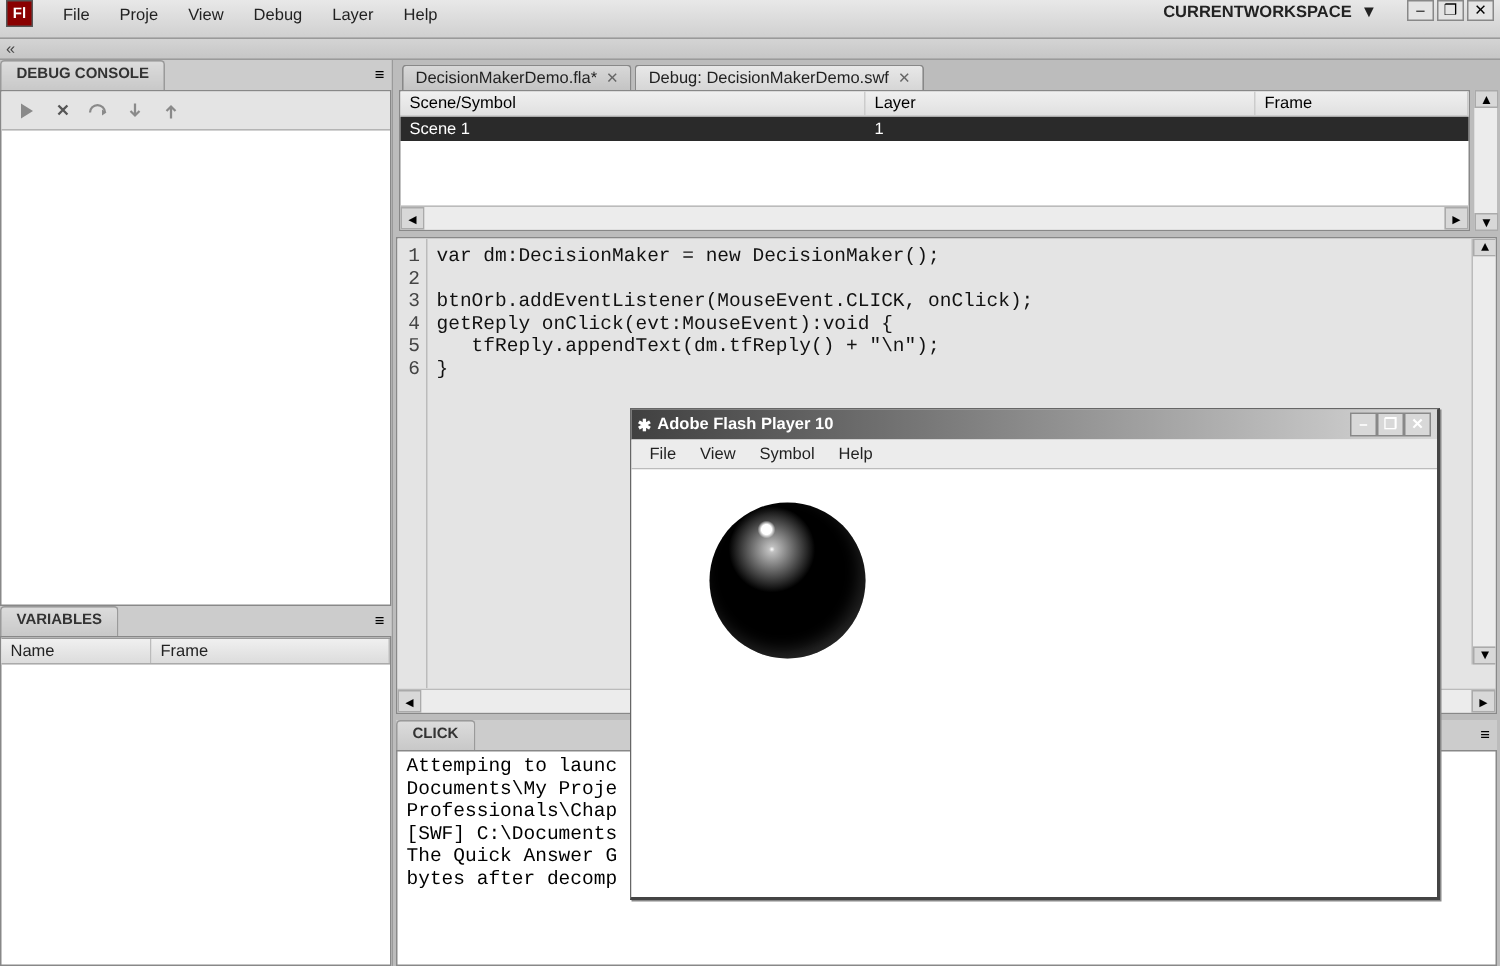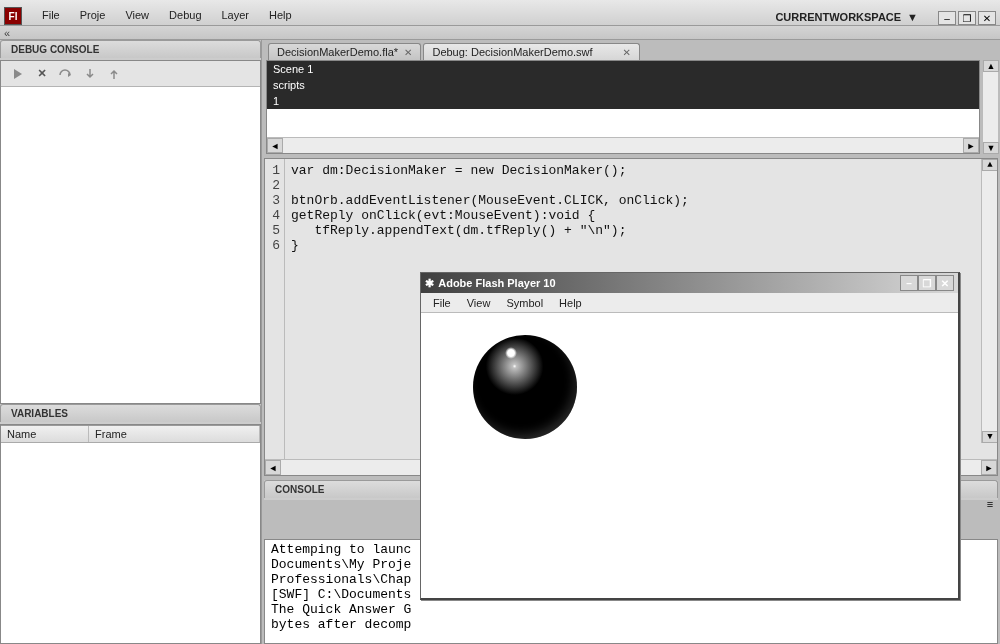--- a/index.html
+++ b/index.html
@@ -10,21 +10,21 @@
   width: 1000px;
   height: 644px;
   overflow: hidden;
   position: relative;
 }
 .menubar {
   height: 26px;
   background: linear-gradient(#e8e8e8, #d0d0d0);
   border-bottom: 1px solid #9a9a9a;
   display: flex;
-  align-items: flex-end;
+  align-items: flex-start;
   padding: 0 4px;
 }
 .app-icon {
   width: 18px; height: 18px;
   background: #8a0000;
   border: 1px solid #555;
   margin-right: 10px;
   display: flex;
   align-items: center;
   justify-content: center;
@@ -74,21 +74,20 @@
   width: 262px;
   background: #cccccc;
   border-right: 1px solid #9a9a9a;
   display:flex; flex-direction:column;
   position: relative;
 }
 .panel-tab {
   height: 20px;
   display: flex;
   background: #cccccc;
-  flex-direction: column;
 }
 .panel-tab-label {
   background: linear-gradient(#dcdcdc,#c8c8c8);
   border: 1px solid #9a9a9a;
   border-bottom: none;
   border-radius: 3px 3px 0 0;
   padding: 3px 10px;
   font-size: 10px;
   font-weight: bold;
   color: #333;
@@ -152,21 +151,20 @@
   border-bottom:none;
   border-radius: 3px 3px 0 0;
   padding: 2px 8px;
   margin-right: 2px;
   font-size: 11px;
   display:flex; align-items:center;
   color:#222;
 }
 .doc-tab.active {
   background: linear-gradient(#e8e8e8,#d6d6d6);
-  gap: 24px;
 }
 .doc-tab .close-x { margin-left:6px; font-size:10px; color:#666; }
 .scene-panel {
   background:#fff;
   border:1px solid #888;
   height: 94px;
   margin: 0 2px;
   display:flex; flex-direction:column;
 }
 .scene-header {
@@ -177,21 +175,20 @@
 .scene-header .col {
   padding: 2px 6px;
   font-size:11px;
   border-right:1px solid #ccc;
 }
 .scene-row {
   display:flex;
   background:#2a2a2a;
   color:#fff;
   font-size:11px;
-  flex-direction:column;
 }
 .scene-row .col { padding:2px 6px; }
 .scene-hscroll {
   margin-top:auto;
   height:16px;
   background:#e0e0e0;
   border-top:1px solid #bbb;
   display:flex;
 }
 .scroll-btn { width:16px; border:1px solid #aaa; background:#d8d8d8; display:flex;align-items:center;justify-content:center;font-size:9px;}
@@ -247,21 +244,20 @@
 }
 .output-body {
   background:#fff;
   border:1px solid #888;
   flex:1;
   padding: 2px 6px;
   font-family:"Courier New", monospace;
   font-size:13px;
   color:#000;
   overflow:hidden;
-  margin-top:39px;
 }
 .flash-player {
   position:absolute;
   left: 420px;
   top: 272px;
   width: 540px;
   height: 328px;
   background:#fff;
   border: 1px solid #666;
   border-right: 2px solid #444;
@@ -379,21 +375,21 @@
       </div>
     </div>
 
     <div class="variables-panel">
       <div class="panel-tab">
         <div class="panel-tab-label">VARIABLES</div>
         <div class="panel-options">≡</div>
       </div>
       <div class="panel-body">
         <div class="variables-header">
-          <div class="col" style="width:88px">Name</div>
+          <div class="col" style="width:100px">Name</div>
           <div class="col" style="flex:1">Frame</div>
         </div>
       </div>
     </div>
   </div>
 
   <div class="right-col">
     <div class="doc-tabs">
       <div class="doc-tab">
         <span>DecisionMakerDemo.fla*</span>
@@ -401,23 +397,27 @@
       </div>
       <div class="doc-tab active">
         <span>Debug: DecisionMakerDemo.swf</span>
         <span class="close-x">✕</span>
       </div>
     </div>
 
     <div class="scene-wrap">
       <div class="scene-left">
         <div class="scene-panel">
+          <div class="scene-header">
+            <div class="col" style="width:310px">Scene/Symbol</div>
+            <div class="col" style="width:260px">Layer</div>
+            <div class="col" style="flex:1">Frame</div>
+          </div>
           <div class="scene-row">
             <div class="col" style="width:310px">Scene 1</div>
-            <div class="col" style="width:260px">scripts</div>
             <div class="col" style="flex:1">1</div>
           </div>
           <div class="scene-hscroll">
             <div class="scroll-btn">◄</div>
             <div class="scroll-track"></div>
             <div class="scroll-btn">►</div>
           </div>
         </div>
       </div>
       <div class="vscroll-outer">
@@ -444,21 +444,21 @@
       </div>
       <div class="code-hscroll">
         <div class="scroll-btn">◄</div>
         <div class="scroll-track"></div>
         <div class="scroll-btn">►</div>
       </div>
     </div>
 
     <div class="output-panel">
       <div class="panel-tab">
-        <div class="panel-tab-label">CONSOLE</div>
+        <div class="panel-tab-label">CLICK</div>
         <div class="panel-options">≡</div>
       </div>
       <div class="output-body">
         <div>Attemping to launc</div>
         <div>Documents\My Proje</div>
         <div>Professionals\Chap</div>
         <div>[SWF] C:\Documents</div>
         <div>The Quick Answer G</div>
         <div>bytes after decomp</div>
       </div>

